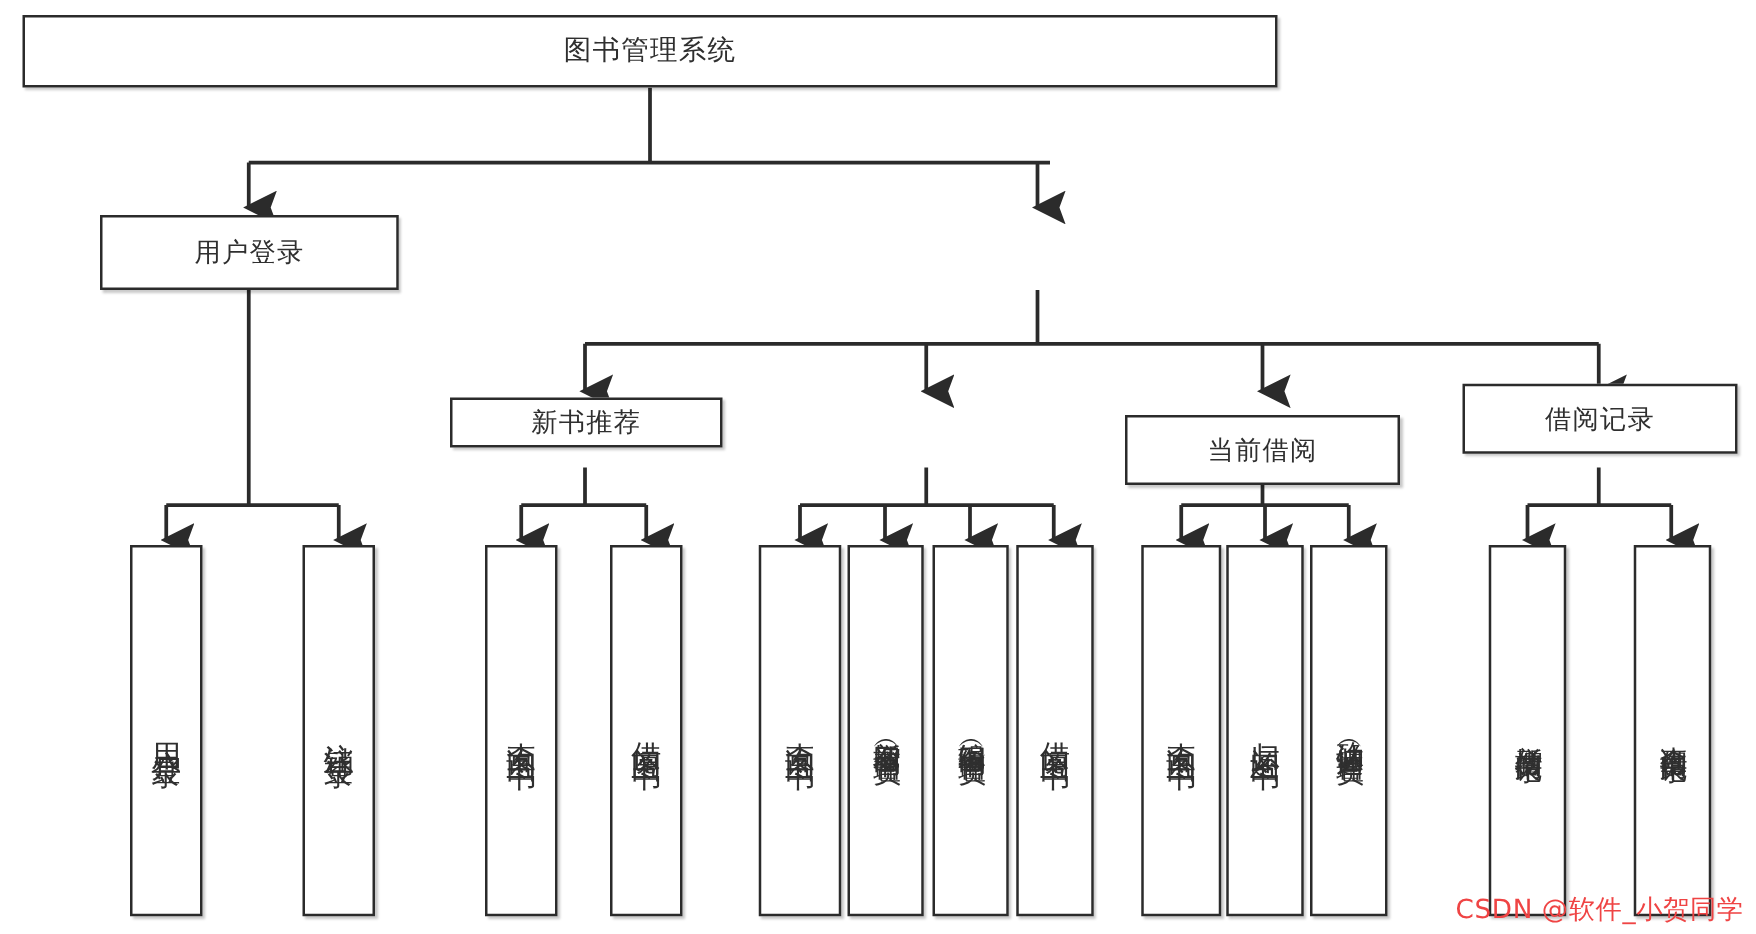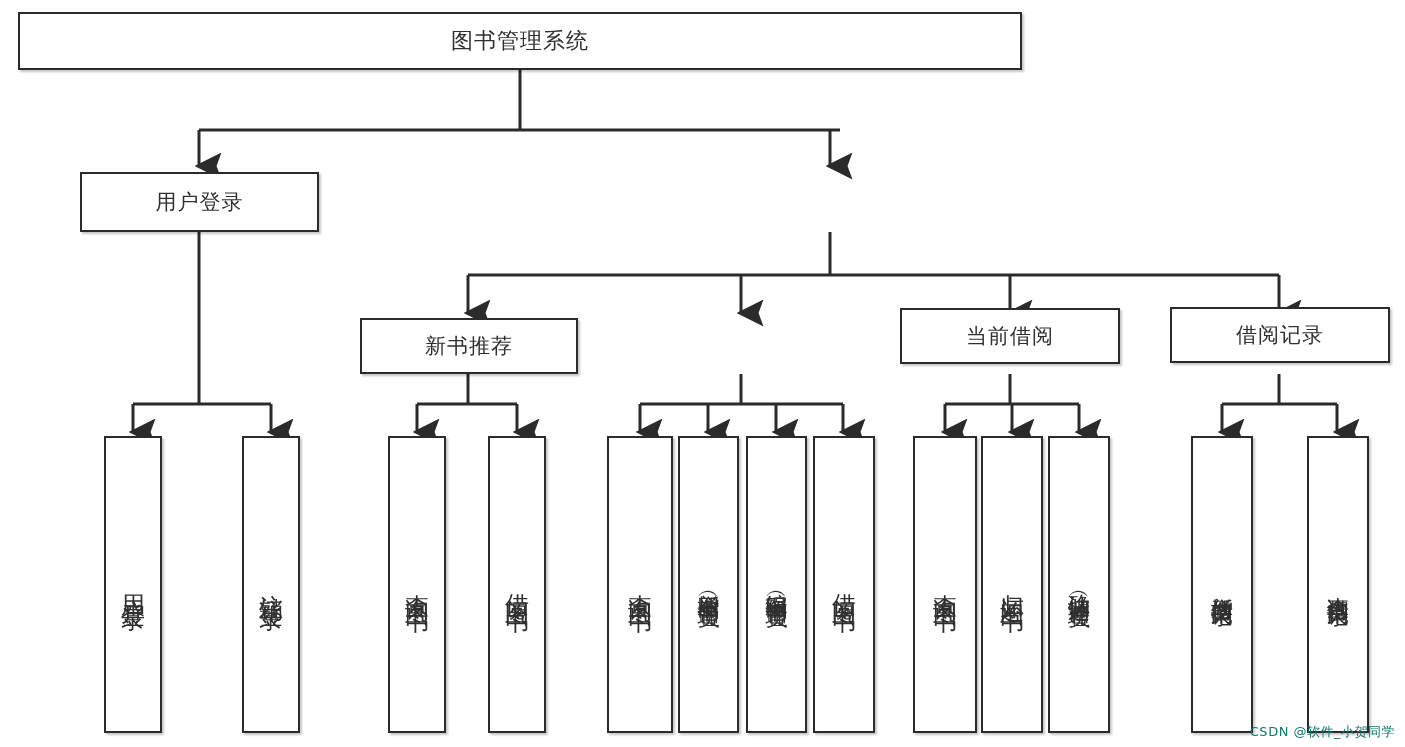--- a/index.html
+++ b/index.html
@@ -67,22 +67,22 @@
     max-height: 100%;
   }
   .node.v.narrow .label {
     font-size: 22px;
     letter-spacing: 2px;
   }
   #watermark {
     position: absolute;
     right: 10px;
     bottom: 6px;
-    font-size: 13px;
-    color: #0f766e;
+    font-size: 21px;
+    color: #ef4444;
     letter-spacing: 0.5px;
     white-space: nowrap;
     z-index: 5;
   }
 </style>
 </head>
 <body>
 
 <div id="stage">
 
@@ -138,24 +138,24 @@
   </svg>
 
   <div class="node h root" style="left:18px; top:12px; width:1004px; height:58px;">
     <span class="label">图书管理系统</span>
   </div>
 
   <div class="node h" style="left:80px; top:172px; width:239px; height:60px;">
     <span class="label">用户登录</span>
   </div>
 
-  <div class="node h" style="left:360px; top:318px; width:218px; height:56px;">
+  <div class="node h" style="left:360px; top:318px; width:218px; height:40px;">
     <span class="label">新书推荐</span>
   </div>
-  <div class="node h" style="left:900px; top:308px; width:220px; height:56px;">
+  <div class="node h" style="left:900px; top:332px; width:220px; height:56px;">
     <span class="label">当前借阅</span>
   </div>
   <div class="node h" style="left:1170px; top:307px; width:220px; height:56px;">
     <span class="label">借阅记录</span>
   </div>
 
   <div class="node v" style="left:104px; top:436px; width:58px; height:297px;">
     <span class="label">用户登录</span>
   </div>
   <div class="node v" style="left:242px; top:436px; width:58px; height:297px;">

